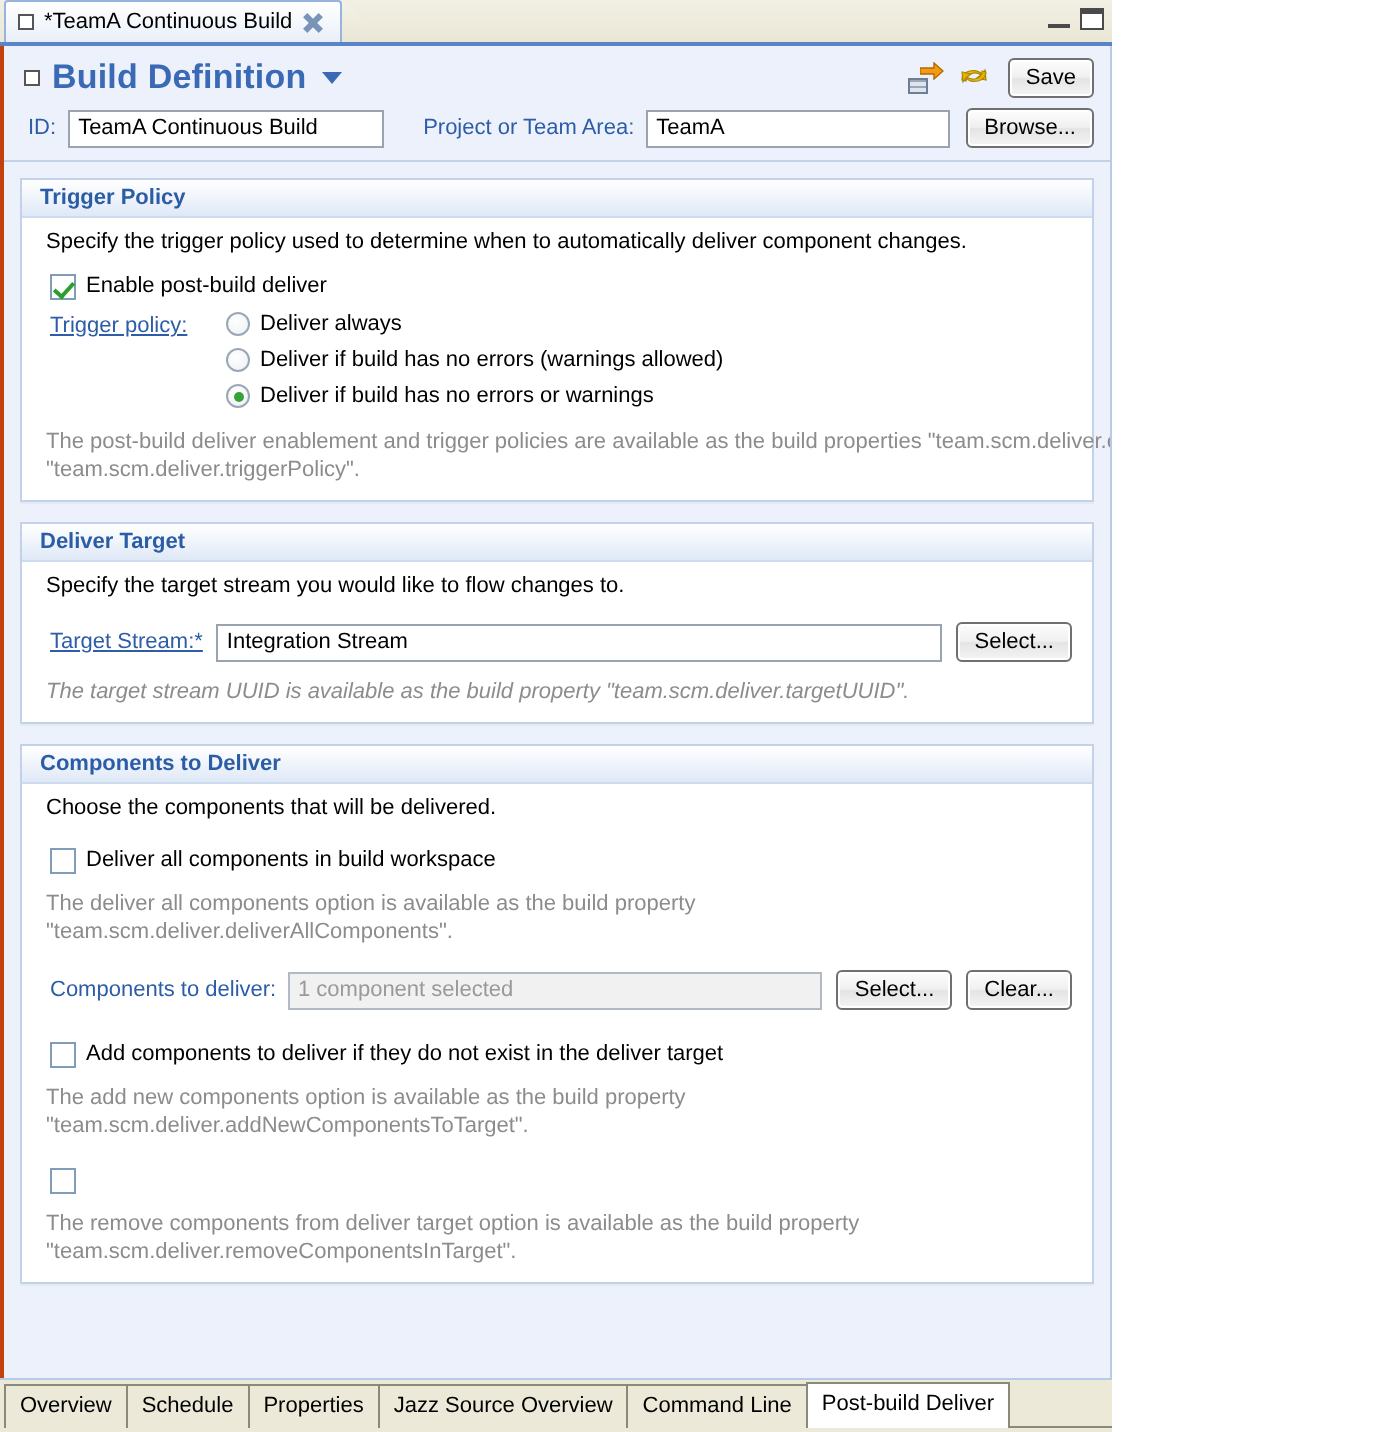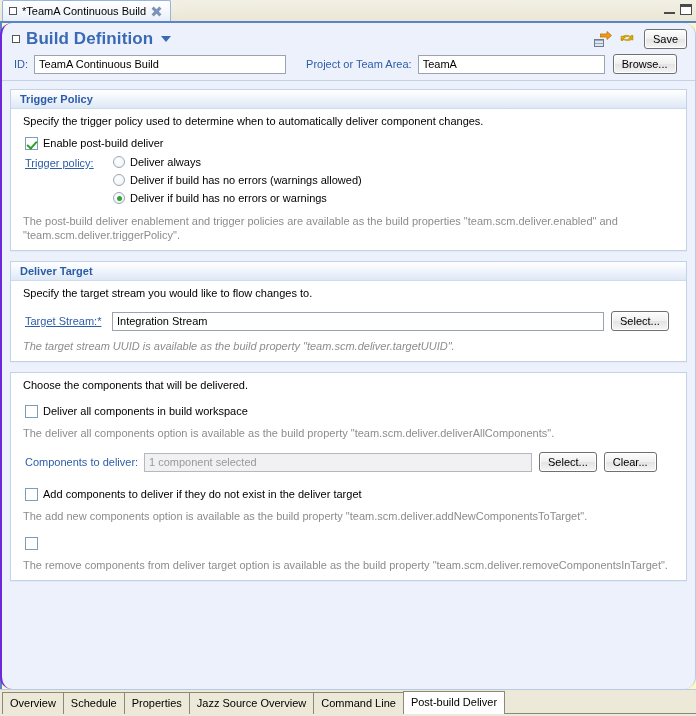--- a/index.html
+++ b/index.html
@@ -12,21 +12,21 @@
     overflow: hidden;
     font-family: "Liberation Sans", sans-serif;
     font-size: 11px;
     background: #ffffff;
     color: #000000;
     -webkit-font-smoothing: none;
   }
 
   
   .window {
-    width: 696px;
+    width: 556px;
     height: 716px;
     position: relative;
     background: #fef9c3;
     box-sizing: border-box;
   }
   .tabstrip {
     height: 23px;
     position: relative;
     background: linear-gradient(to bottom, #f2f0e4 0%, #eae7d6 100%);
     border-bottom: 2px solid #5a83c8;
@@ -107,25 +107,24 @@
     box-sizing: border-box;
   }
 
   
   .form-body {
     position: absolute;
     left: 0; right: 0;
     top: 23px;
     bottom: 27px;
     background: #ecf1fb;
-    border-left: 2px solid #6d28d9;
+    border-left: 2px solid #c2410c;
     border-right: 1px solid #b8cbe6;
     box-sizing: border-box;
     overflow: hidden;
-    border-radius: 12px;
   }
 
   .page-header {
     display: flex;
     align-items: center;
     padding: 6px 8px 2px 10px;
     height: 28px;
     box-sizing: border-box;
   }
   .page-title-wrap {
@@ -467,20 +466,21 @@
             <span class="link-label" style="width:80px;">Target Stream:*</span>
             <input class="txt" style="width: 492px;" readonly="" value="Integration Stream">
             <button class="btn">Select...</button>
           </div>
 
           <div class="hint" style="padding-top:6px;font-style:italic;">The target stream UUID is available as the build property "team.scm.deliver.targetUUID".</div>
         </div>
       </div>
 
       <div class="section">
+        <div class="section-header">Components to Deliver</div>
         <div class="section-body">
           <div class="desc">Choose the components that will be delivered.</div>
 
           <div class="ck-row" style="padding-top:10px;">
             <span class="checkbox"></span>
             <span class="ck-label">Deliver all components in build workspace</span>
           </div>
           <div class="hint" style="padding-top:6px;">The deliver all components option is available as the build property "team.scm.deliver.deliverAllComponents".</div>
 
           <div class="field-row" style="padding-top:12px;">

